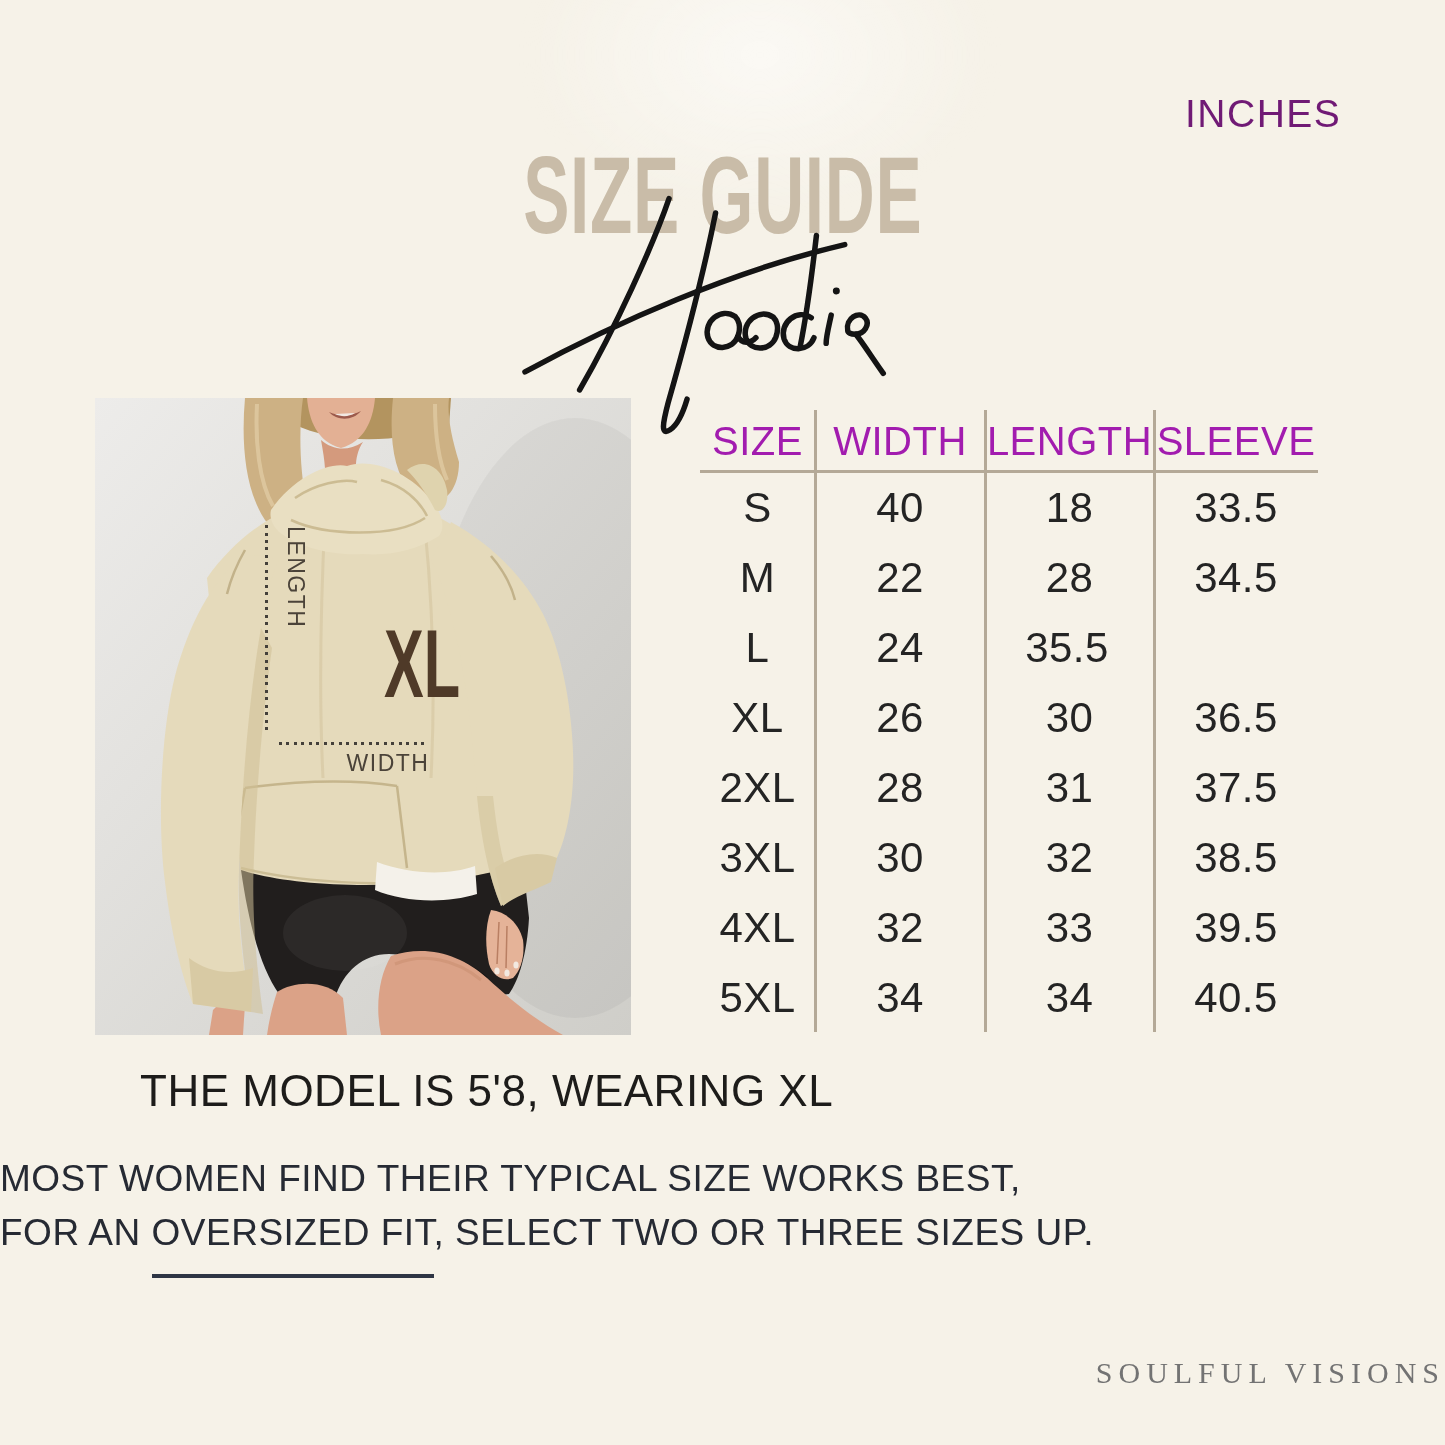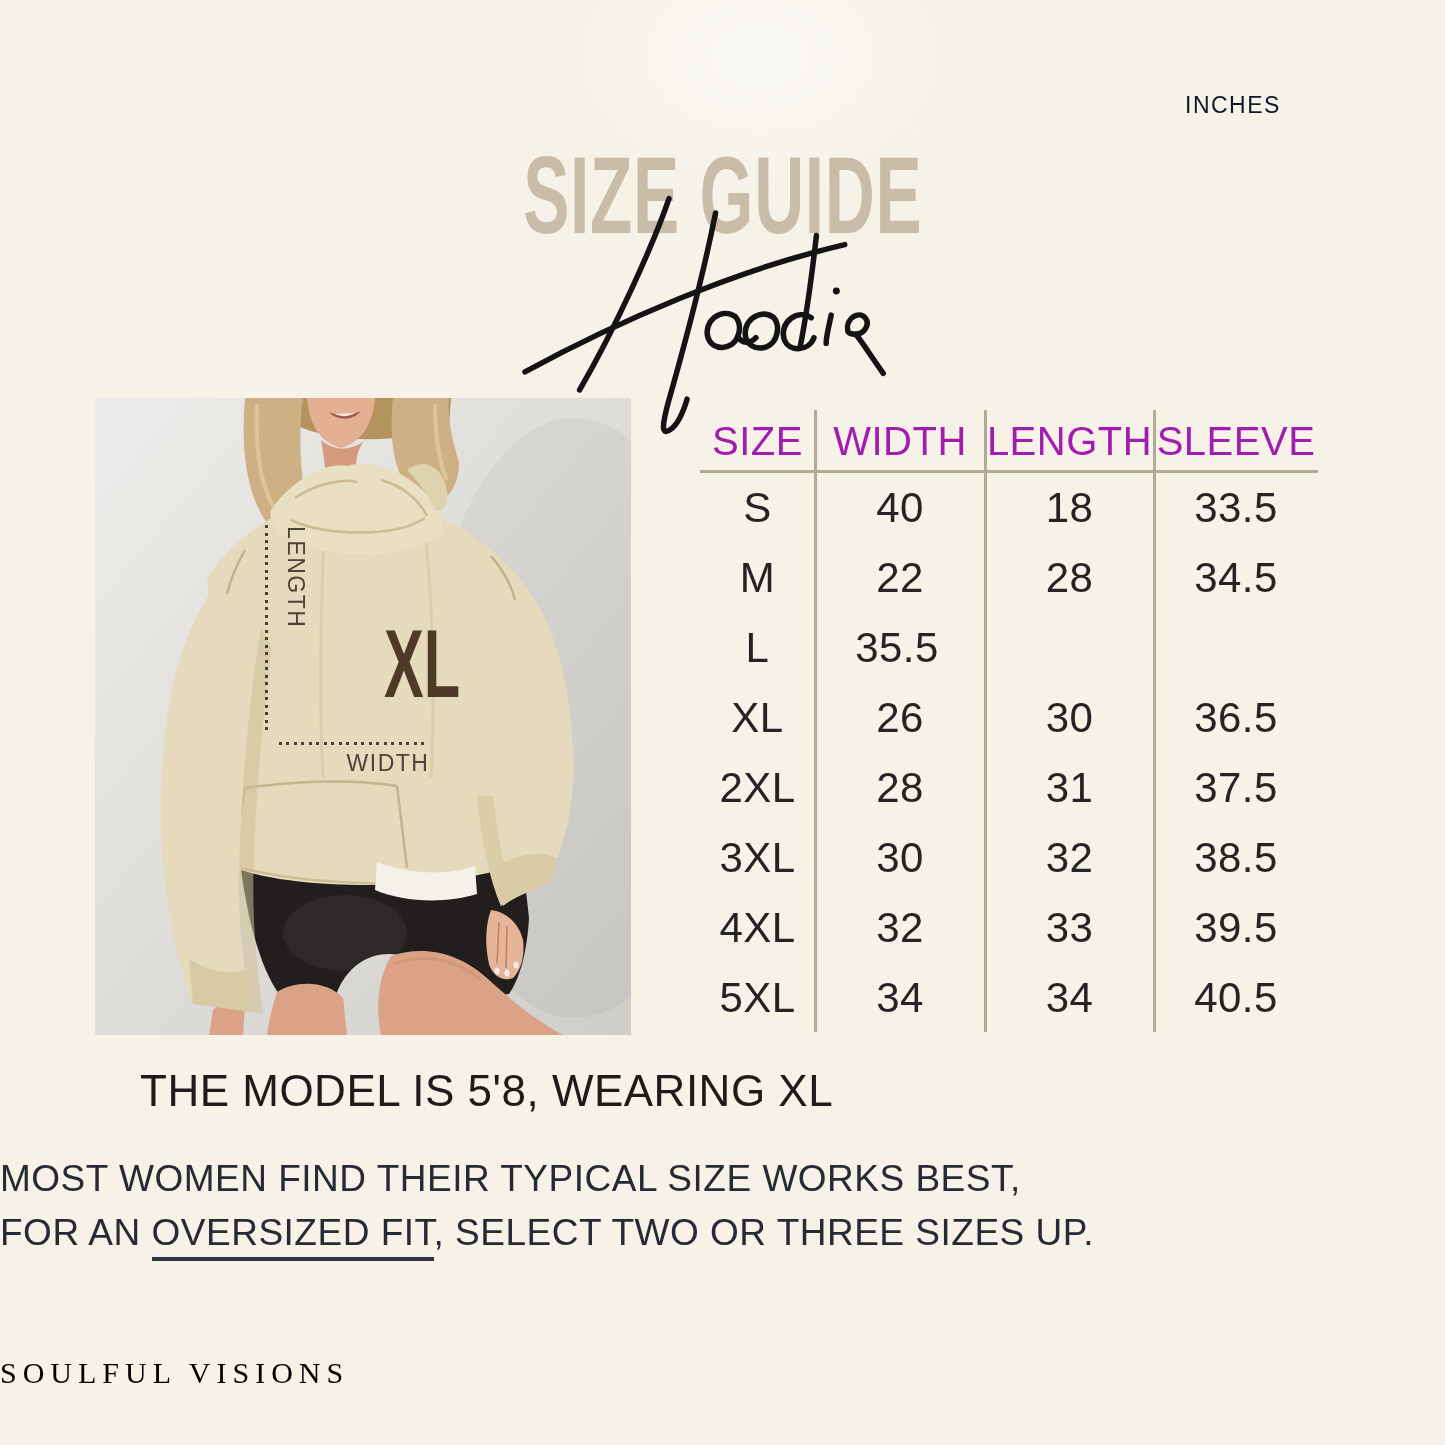--- a/index.html
+++ b/index.html
@@ -9,21 +9,21 @@
     font-family:"Liberation Sans", sans-serif;
   }
   
   .glow{
     position:absolute;left:520px;top:-110px;width:480px;height:330px;
     background:radial-gradient(ellipse at center, rgba(255,255,255,0.55) 0%, rgba(255,255,255,0) 70%);
     filter:blur(6px);
   }
   .inches{
     position:absolute;left:1185px;top:92px;
-    font-size:23px;letter-spacing:1.5px;color:#0f172a;text-align:center;
+    font-size:39px;letter-spacing:1.5px;color:#701a75;text-align:center;
   }
   .title{
     position:absolute;left:0;right:0;top:140px;margin:0;
     text-align:center;font-weight:700;font-size:110px;line-height:1;
     color:#c9bca8;letter-spacing:1px;
   }
   .title-inner{display:inline-block;transform:scaleX(0.63);transform-origin:center;white-space:nowrap;}
   .script-svg{position:absolute;left:515px;top:188px;width:380px;height:248px;transform:rotate(-2deg);}
   .script-svg path{fill:none;stroke:#141414;stroke-width:5.5;stroke-linecap:round;stroke-linejoin:round;}
 
@@ -70,27 +70,27 @@
   .c1{width:115px}.c2{width:170px}.c3{width:169px}.c4{width:164px}
   .hrule{position:absolute;left:0;top:60px;width:618px;height:3px;background:#b4a997;}
   .vrule{position:absolute;top:0;width:3px;height:622px;background:#b4a997;}
   .v1{left:114px}.v2{left:284px}.v3{left:453px}
 
   
   .note{
     position:absolute;left:0;right:0;top:1152px;text-align:left;
     font-size:37px;line-height:54px;color:#262a33;letter-spacing:0.5px;
   }
-  .note .u{border-bottom:4px solid #2e3544;padding-bottom:4px;}
+  .note .u{border-bottom:4px solid #2e3544;padding-bottom:21px;}
 
   
   .brand{
-    position:absolute;left:0;right:0;top:1356px;text-align:left;
+    position:absolute;left:0;right:0;top:1356px;text-align:right;
     font-family:"Liberation Serif", serif;
-    font-size:30px;letter-spacing:6px;color:#000000;
+    font-size:30px;letter-spacing:6px;color:#737373;
   }
 </style>
 </head>
 <body>
 
 <div class="canvas">
 
   <div class="glow"></div>
 
   <div class="inches">INCHES</div>
@@ -226,20 +226,21 @@
       <div class="cell c4">33.5</div>
     </div>
     <div class="trow" style="top:133px">
       <div class="cell c1">M</div>
       <div class="cell c2">22</div>
       <div class="cell c3">28</div>
       <div class="cell c4">34.5</div>
     </div>
     <div class="trow" style="top:203px">
       <div class="cell c1">L</div>
+      <div class="cell c2">24</div>
       <div class="cell c4">35.5</div>
     </div>
     <div class="trow" style="top:273px">
       <div class="cell c1">XL</div>
       <div class="cell c2">26</div>
       <div class="cell c3">30</div>
       <div class="cell c4">36.5</div>
     </div>
     <div class="trow" style="top:343px">
       <div class="cell c1">2XL</div>

